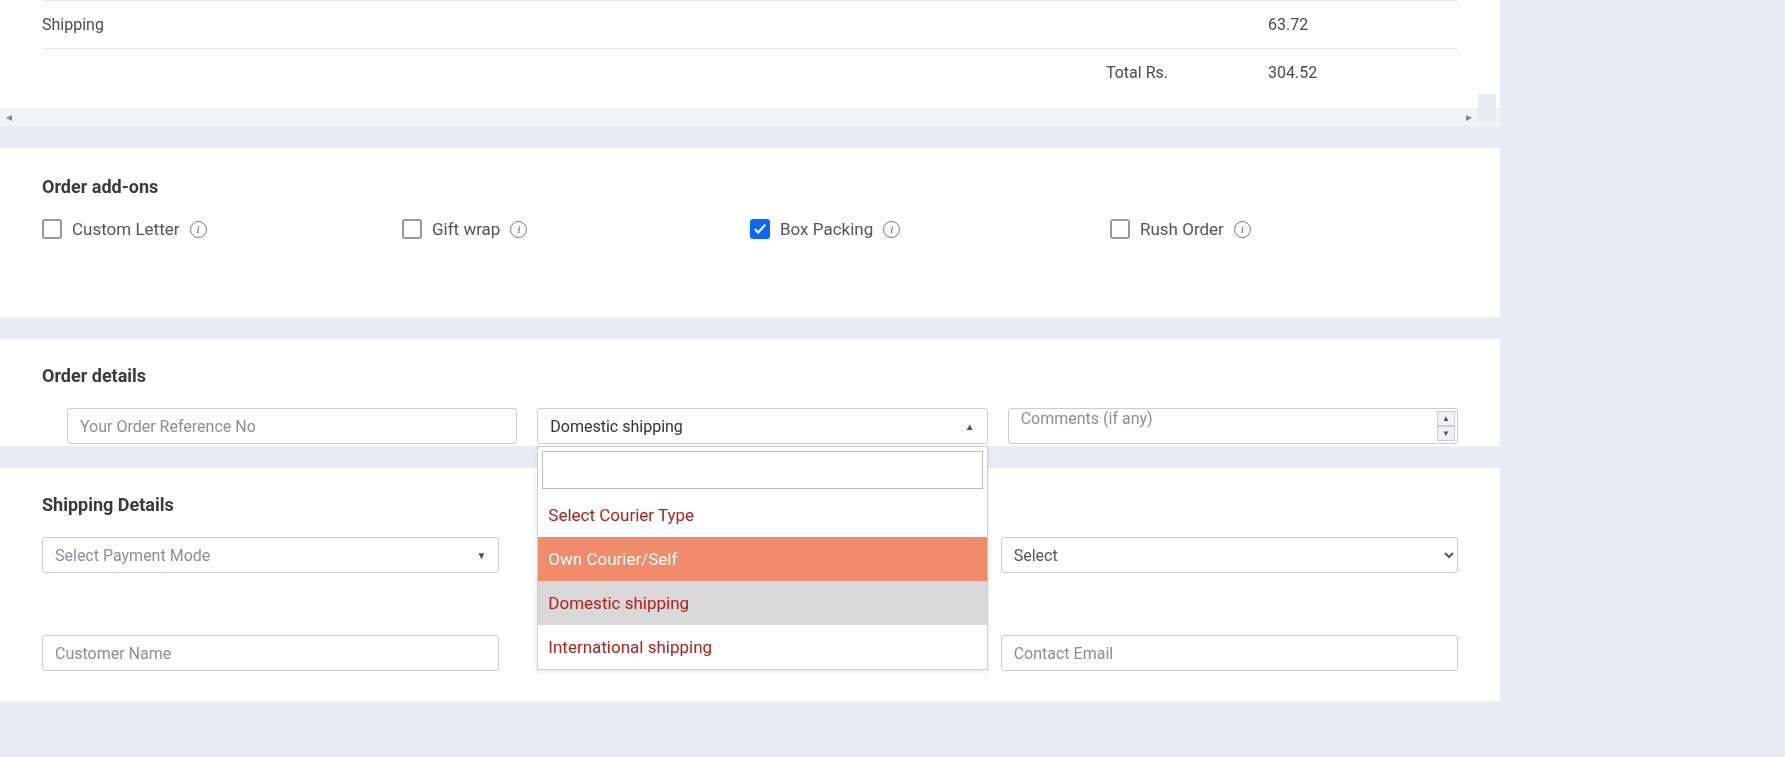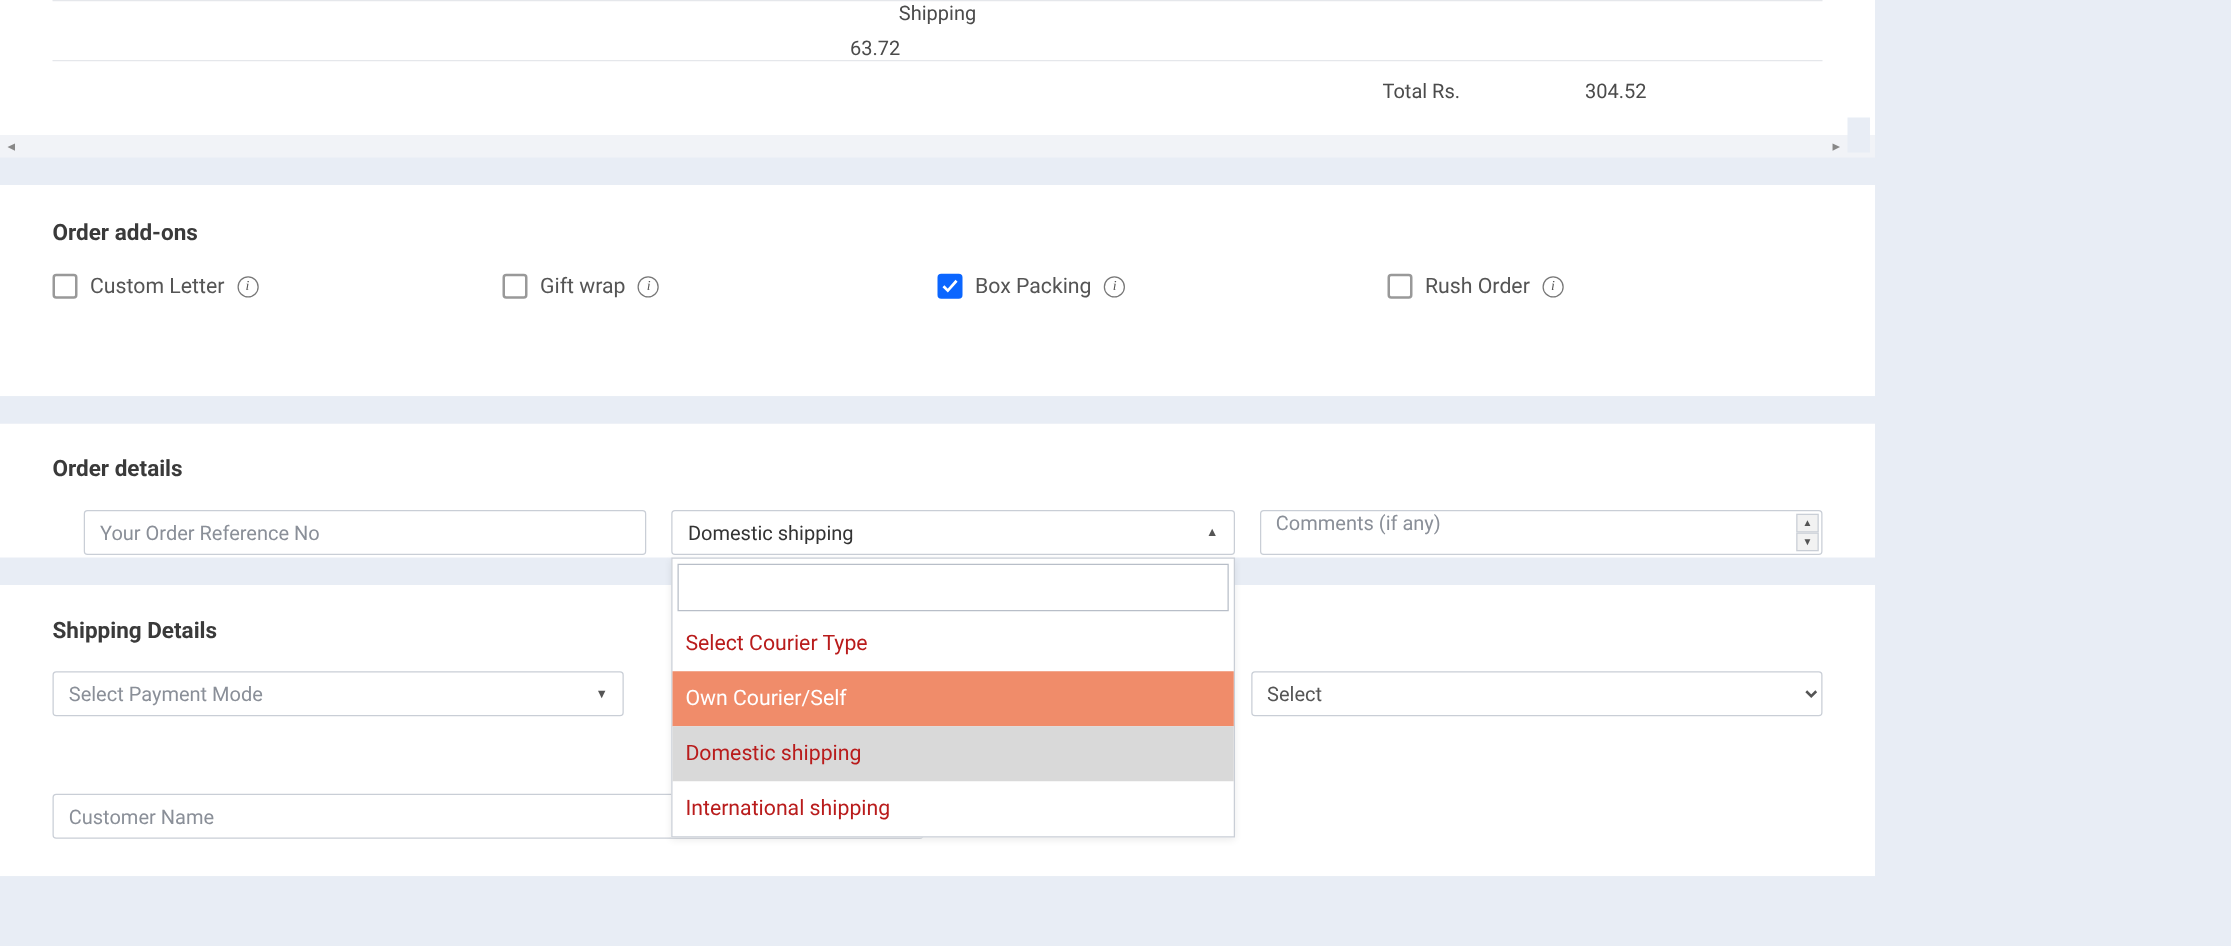--- a/index.html
+++ b/index.html
@@ -6,21 +6,21 @@
   body { background: #e8edf5; width: 1785px; font-size: 16px; color: #333; }
   .page { width: 1500px; }
   .gap { height: 22px; background: #e8edf5; }
 
   
   .summary-card { padding: 0 42px 12px 42px; background:#fff; }
   .sum-row { display:flex; align-items:center; border-top:1px solid #e5e7eb; height:48px; font-size:16px; color:#4b4b4b;}
   .sum-label { flex:1; }
   .sum-total-label { width: 120px; text-align:right; padding-right: 50px; color:#4b4b4b;}
   .sum-val { width: 240px; padding-left: 50px; }
-  .sum-row:first-child { border-top:1px solid #e5e7eb;flex-direction:column; }
+  .sum-row:first-child { border-top:1px solid #e5e7eb; }
   .hscroll { height:18px; background:#f1f3f7; position:relative; margin: 0 0 0 0; }
   .hscroll-arrow { position:absolute; top:2px; font-size:12px; color:#888; }
   .hscroll-arrow.l { left:6px;}
   .hscroll-arrow.r { right:28px;}
   .vscroll-mark { position:absolute; right:4px; top:-14px; width:18px; height:28px; background:#e8edf5; }
 
   
   .addons-card { padding: 28px 42px 78px 42px; background:#fff; }
   .section-title { font-weight:700; color:#3a3a3a; font-size:18px; margin-bottom: 22px; }
   .addons-row { display:flex; }
@@ -183,16 +183,19 @@
           <option>Select</option>
         </select>
       </div>
     </div>
 
     <div class="below-row">
       <div class="below-col">
         <input class="text-input" placeholder="Customer Name" style="">
       </div>
       <div class="below-col"></div>
+      <div class="below-col">
+        <input class="text-input" placeholder="Contact Email" style="">
+      </div>
     </div>
   </div>
 
 </div>
 
 </body></html>

